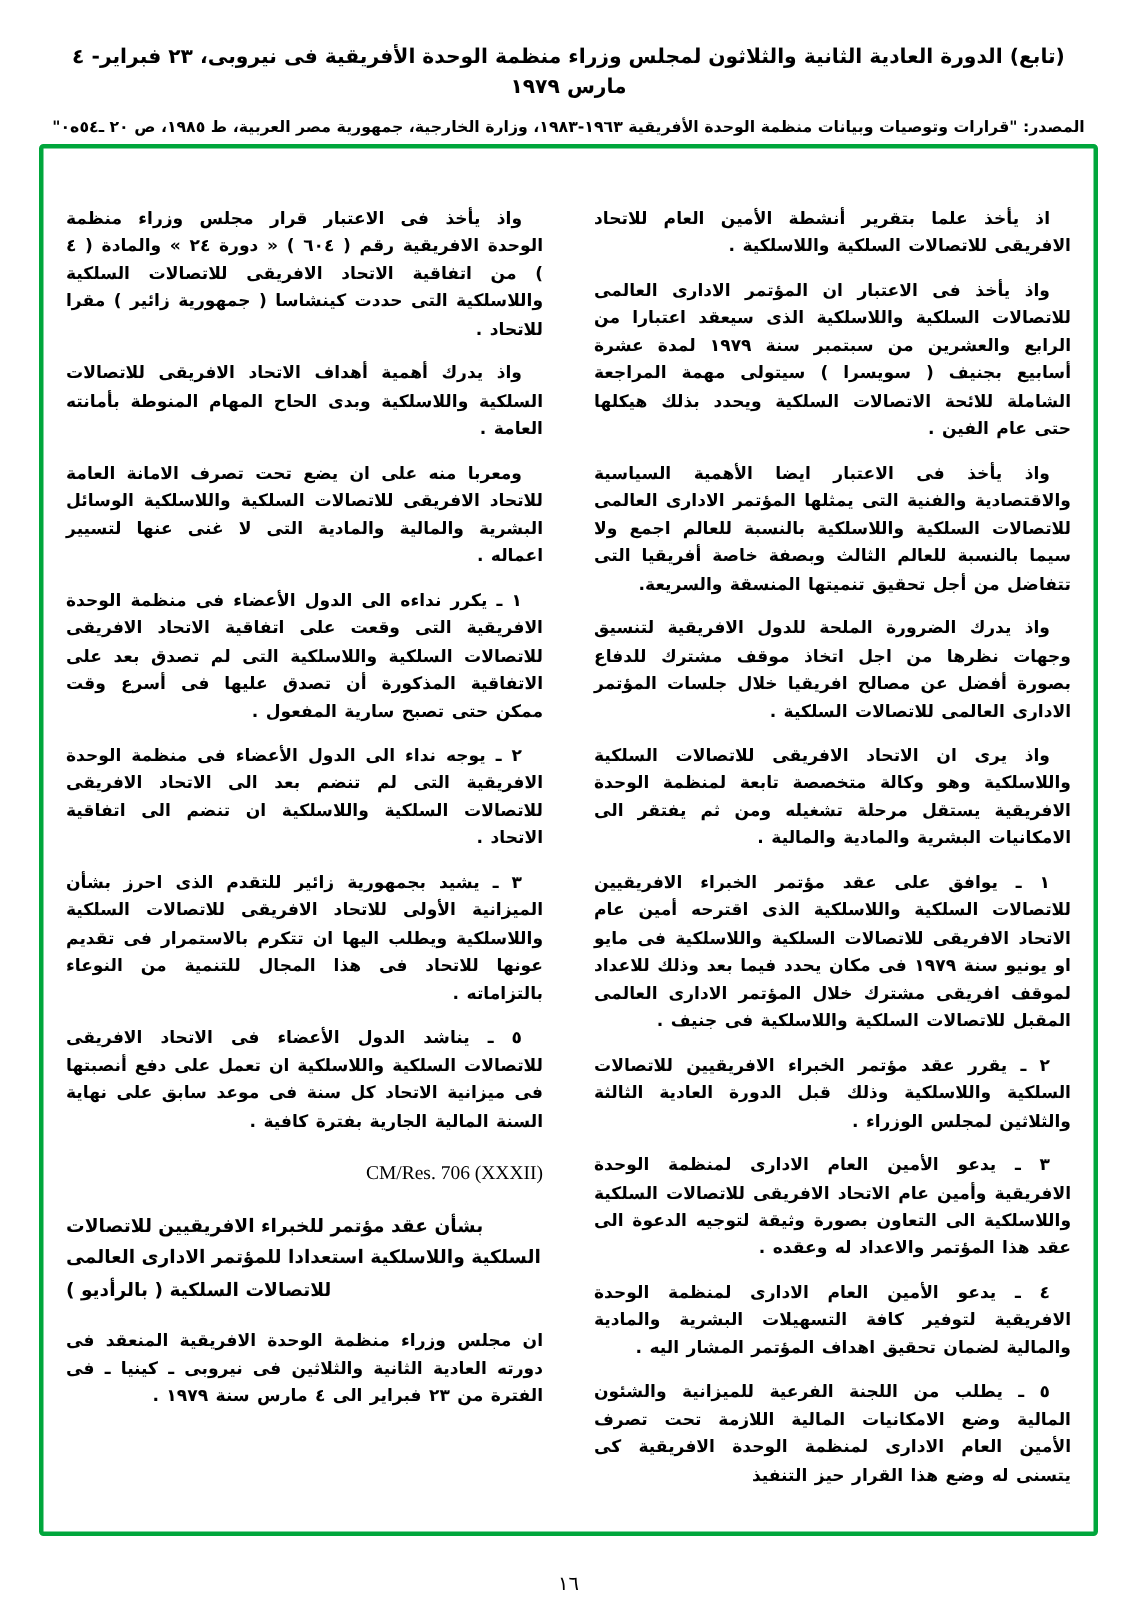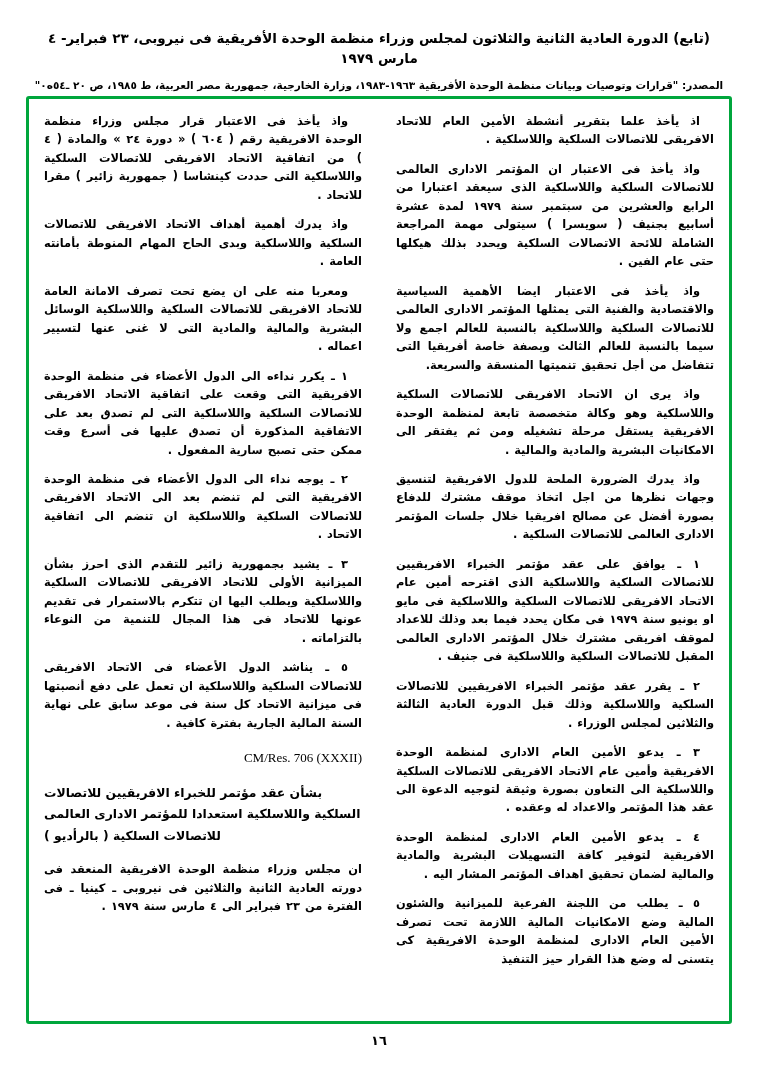--- a/index.html
+++ b/index.html
@@ -56,20 +56,21 @@
     left: 44px;
     bottom: 66px;
     display: flex;
     flex-direction: row;
     gap: 34px;
     direction: rtl;
   }
   .col {
     flex: 1 1 0;
     direction: rtl;
+    margin-top: 24px;
   }
   p.para {
     font-size: 11.4px;
     line-height: 1.62;
     margin: 0 0 11px 0;
     text-align: justify;
     text-align-last: right;
     font-weight: bold;
     direction: rtl;
     word-spacing: 1px;
@@ -95,26 +96,26 @@
   .res-subject {
     font-size: 12.4px;
     font-weight: bold;
     line-height: 1.72;
     text-align: left;
     margin: 0 0 14px 0;
     direction: rtl;
   }
   .page-number {
     position: absolute;
-    bottom: 30px;
+    bottom: 14px;
     left: 0;
     right: 0;
     text-align: center;
     font-size: 13px;
-    font-weight: bold;
+    font-weight: normal;
     direction: rtl;
   }
 </style>
 </head>
 <body>
 
 <div class="page">
 
   <div class="header-block">
     <div class="doc-title">(تابع) الدورة العادية الثانية والثلاثون لمجلس وزراء منظمة الوحدة الأفريقية فى نيروبى، ٢٣ فبراير- ٤ مارس ١٩٧٩</div>
@@ -122,22 +123,22 @@
   </div>
 
   <div class="frame"></div>
 
   <div class="columns">
 
     <div class="col">
       <p class="para indent">اذ يأخذ علما بتقرير أنشطة الأمين العام للاتحاد الافريقى للاتصالات السلكية واللاسلكية .</p>
       <p class="para indent">واذ يأخذ فى الاعتبار ان المؤتمر الادارى العالمى للاتصالات السلكية واللاسلكية الذى سيعقد اعتبارا من الرابع والعشرين من سبتمبر سنة ١٩٧٩ لمدة عشرة أسابيع بجنيف ( سويسرا ) سيتولى مهمة المراجعة الشاملة للائحة الاتصالات السلكية ويحدد بذلك هيكلها حتى عام الفين .</p>
       <p class="para indent">واذ يأخذ فى الاعتبار ايضا الأهمية السياسية والاقتصادية والفنية التى يمثلها المؤتمر الادارى العالمى للاتصالات السلكية واللاسلكية بالنسبة للعالم اجمع ولا سيما بالنسبة للعالم الثالث وبصفة خاصة أفريقيا التى تتفاضل من أجل تحقيق تنميتها المنسقة والسريعة.</p>
+      <p class="para indent">واذ يدرك الضرورة الملحة للدول الافريقية لتنسيق وجهات نظرها من اجل اتخاذ موقف مشترك للدفاع بصورة أفضل عن مصالح افريقيا خلال جلسات المؤتمر الادارى العالمى للاتصالات السلكية .</p>
       <p class="para indent">واذ يرى ان الاتحاد الافريقى للاتصالات السلكية واللاسلكية وهو وكالة متخصصة تابعة لمنظمة الوحدة الافريقية يستقل مرحلة تشغيله ومن ثم يفتقر الى الامكانيات البشرية والمادية والمالية .</p>
-      <p class="para indent">واذ يدرك الضرورة الملحة للدول الافريقية لتنسيق وجهات نظرها من اجل اتخاذ موقف مشترك للدفاع بصورة أفضل عن مصالح افريقيا خلال جلسات المؤتمر الادارى العالمى للاتصالات السلكية .</p>
       <p class="para indent">١ ـ يوافق على عقد مؤتمر الخبراء الافريقيين للاتصالات السلكية واللاسلكية الذى اقترحه أمين عام الاتحاد الافريقى للاتصالات السلكية واللاسلكية فى مايو او يونيو سنة ١٩٧٩ فى مكان يحدد فيما بعد وذلك للاعداد لموقف افريقى مشترك خلال المؤتمر الادارى العالمى المقبل للاتصالات السلكية واللاسلكية فى جنيف .</p>
       <p class="para indent">٢ ـ يقرر عقد مؤتمر الخبراء الافريقيين للاتصالات السلكية واللاسلكية وذلك قبل الدورة العادية الثالثة والثلاثين لمجلس الوزراء .</p>
       <p class="para indent">٣ ـ يدعو الأمين العام الادارى لمنظمة الوحدة الافريقية وأمين عام الاتحاد الافريقى للاتصالات السلكية واللاسلكية الى التعاون بصورة وثيقة لتوجيه الدعوة الى عقد هذا المؤتمر والاعداد له وعقده .</p>
       <p class="para indent">٤ ـ يدعو الأمين العام الادارى لمنظمة الوحدة الافريقية لتوفير كافة التسهيلات البشرية والمادية والمالية لضمان تحقيق اهداف المؤتمر المشار اليه .</p>
       <p class="para indent">٥ ـ يطلب من اللجنة الفرعية للميزانية والشئون المالية وضع الامكانيات المالية اللازمة تحت تصرف الأمين العام الادارى لمنظمة الوحدة الافريقية كى يتسنى له وضع هذا القرار حيز التنفيذ</p>
     </div>
 
     <div class="col">
       <p class="para indent">واذ يأخذ فى الاعتبار قرار مجلس وزراء منظمة الوحدة الافريقية رقم ( ٦٠٤ ) « دورة ٢٤ » والمادة ( ٤ ) من اتفاقية الاتحاد الافريقى للاتصالات السلكية واللاسلكية التى حددت كينشاسا ( جمهورية زائير ) مقرا للاتحاد .</p>
       <p class="para indent">واذ يدرك أهمية أهداف الاتحاد الافريقى للاتصالات السلكية واللاسلكية وبدى الحاح المهام المنوطة بأمانته العامة .</p>

